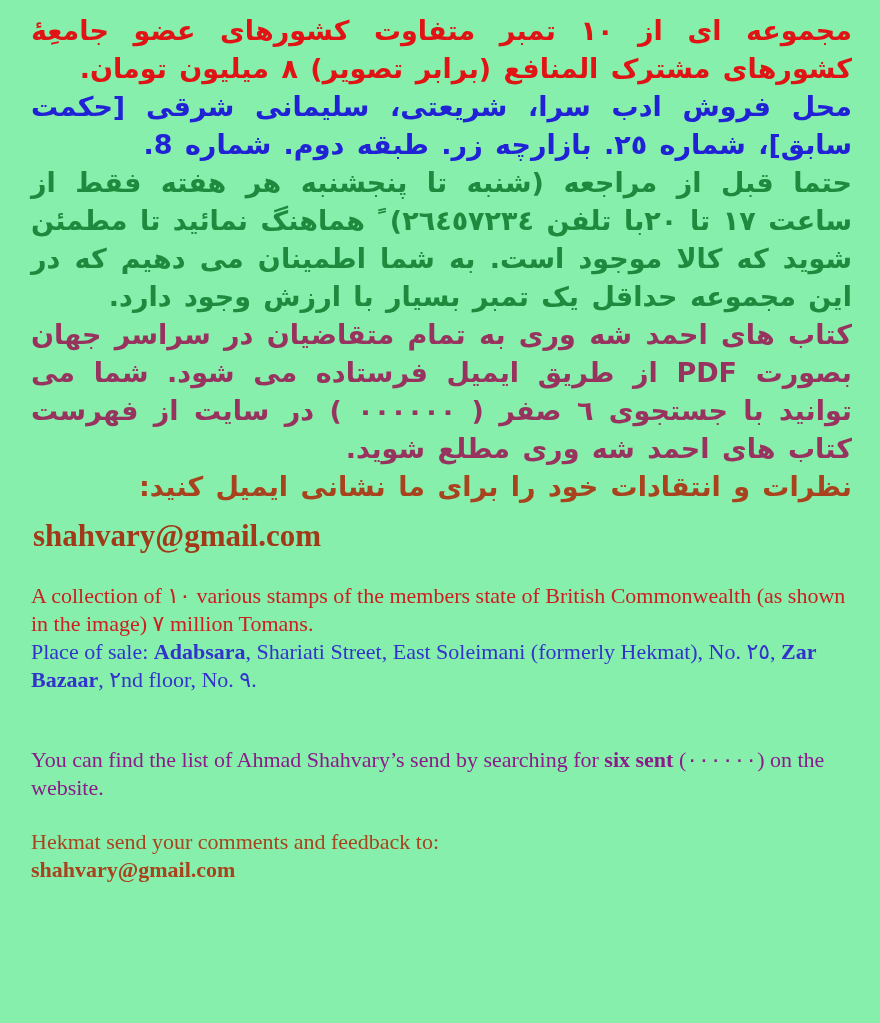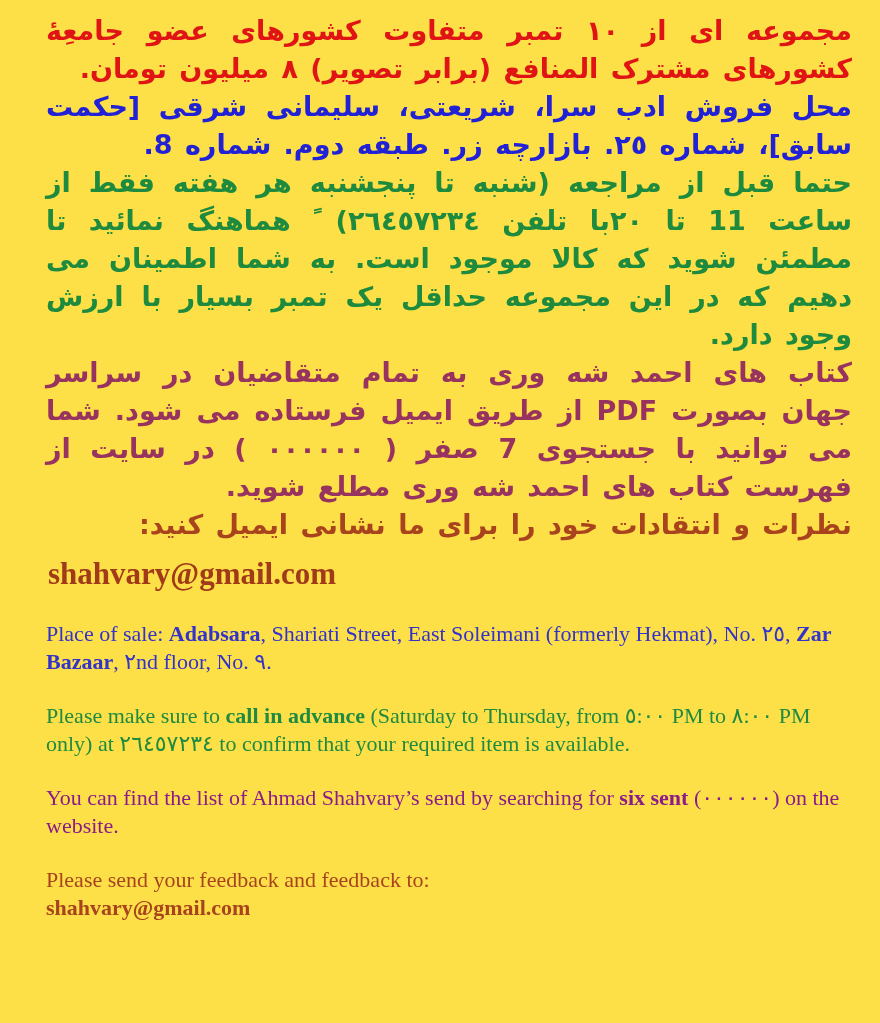--- a/index.html
+++ b/index.html
@@ -4,23 +4,23 @@
 <style>
   html, body {
     margin: 0;
     padding: 0;
     background: #ffffff;
   }
   .page {
     position: relative;
     width: 880px;
     height: 1023px;
-    background: #fde047;
+    background: #86efac;
     box-sizing: border-box;
-    padding: 12px 28px 0 46px;
+    padding: 12px 28px 0 31px;
     overflow: hidden;
   }
   
   .fa-block p {
     direction: rtl;
     unicode-bidi: plaintext;
     text-align: justify;
     font-family: "DejaVu Sans", sans-serif;
     font-weight: bold;
     font-size: 27px;
@@ -62,36 +62,36 @@
   }
 </style>
 </head>
 <body>
 
 <div class="page">
 
   <div class="fa-block">
     <p style="color: rgb(224, 20, 20);">مجموعه ای از ١٠ تمبر متفاوت کشورهای عضو جامعِۀ کشورهای مشترک المنافع (برابر تصویر) ٨ میلیون تومان.</p>
     <p style="color: rgb(33, 33, 214);">محل فروش ادب سرا، شریعتی، سلیمانی شرقی [حکمت سابق]، شماره ٢٥. بازارچه زر. طبقه دوم. شماره 8.</p>
-    <p style="color: rgb(30, 138, 62);">حتما قبل از مراجعه (شنبه تا پنجشنبه هر هفته فقط از ساعت 11 تا ٢٠با تلفن ٢٦٤٥٧٢٣٤) ً هماهنگ نمائید تا مطمئن شوید که کالا موجود است. به شما اطمینان می دهیم که در این مجموعه حداقل یک تمبر بسیار با ارزش وجود دارد.</p>
-    <p style="color: rgb(152, 51, 95);">کتاب های احمد شه وری به تمام متقاضیان در سراسر جهان بصورت PDF از طریق ایمیل فرستاده می شود. شما می توانید با جستجوی 7 صفر ( ٠٠٠٠٠٠ ) در سایت از فهرست کتاب های احمد شه وری مطلع شوید.</p>
+    <p style="color: rgb(30, 138, 62);">حتما قبل از مراجعه (شنبه تا پنجشنبه هر هفته فقط از ساعت ١٧ تا ٢٠با تلفن ٢٦٤٥٧٢٣٤) ً هماهنگ نمائید تا مطمئن شوید که کالا موجود است. به شما اطمینان می دهیم که در این مجموعه حداقل یک تمبر بسیار با ارزش وجود دارد.</p>
+    <p style="color: rgb(152, 51, 95);">کتاب های احمد شه وری به تمام متقاضیان در سراسر جهان بصورت PDF از طریق ایمیل فرستاده می شود. شما می توانید با جستجوی ٦ صفر ( ٠٠٠٠٠٠ ) در سایت از فهرست کتاب های احمد شه وری مطلع شوید.</p>
     <p class="single-line" style="color: rgb(168, 67, 30);">نظرات و انتقادات خود را برای ما نشانی ایمیل کنید:</p>
     <div class="fa-email" style="color: rgb(160, 58, 24);">shahvary@gmail.com</div>
   </div>
 
   <div class="en-block">
-    <p style="color: rgb(51, 51, 204); font-family: Liberation Serif, serif;"><span>Place of sale: </span><b>Adabsara</b><span>, Shariati Street, East Soleimani (formerly Hekmat), No. ٢٥, </span><b>Zar Bazaar</b><span>, ٢nd floor, No. ٩.</span></p>
+    <p style="color: rgb(204, 32, 32);"><span>A collection of ١٠ various stamps of the members state of British Commonwealth (as shown in the image) ٧ million Tomans.</span></p>
+    <p style="color: rgb(51, 51, 204);"><span>Place of sale: </span><b>Adabsara</b><span>, Shariati Street, East Soleimani (formerly Hekmat), No. ٢٥, </span><b>Zar Bazaar</b><span>, ٢nd floor, No. ٩.</span></p>
 
     <div class="spacer-md"></div>
 
-    <p style="color: rgb(32, 138, 64);"><span>Please make sure to </span><b>call in advance</b><span> (Saturday to Thursday, from ٥:٠٠ PM to ٨:٠٠ PM only) at ٢٦٤٥٧٢٣٤ to confirm that your required item is available.</span></p>
 
     <div class="spacer-md"></div>
 
     <p style="color: rgb(139, 27, 139);"><span>You can find the list of Ahmad Shahvary’s send by searching for </span><b>six sent</b><span> (٠٠٠٠٠٠) on the website.</span></p>
 
     <div class="spacer-md"></div>
 
-    <p style="color: rgb(168, 67, 30);">Please send your feedback and feedback to:</p>
+    <p style="color: rgb(168, 67, 30);">Hekmat send your comments and feedback to:</p>
     <p class="en-email" style="color: rgb(168, 67, 30);">shahvary@gmail.com</p>
   </div>
 
 </div>
 
 </body></html>

